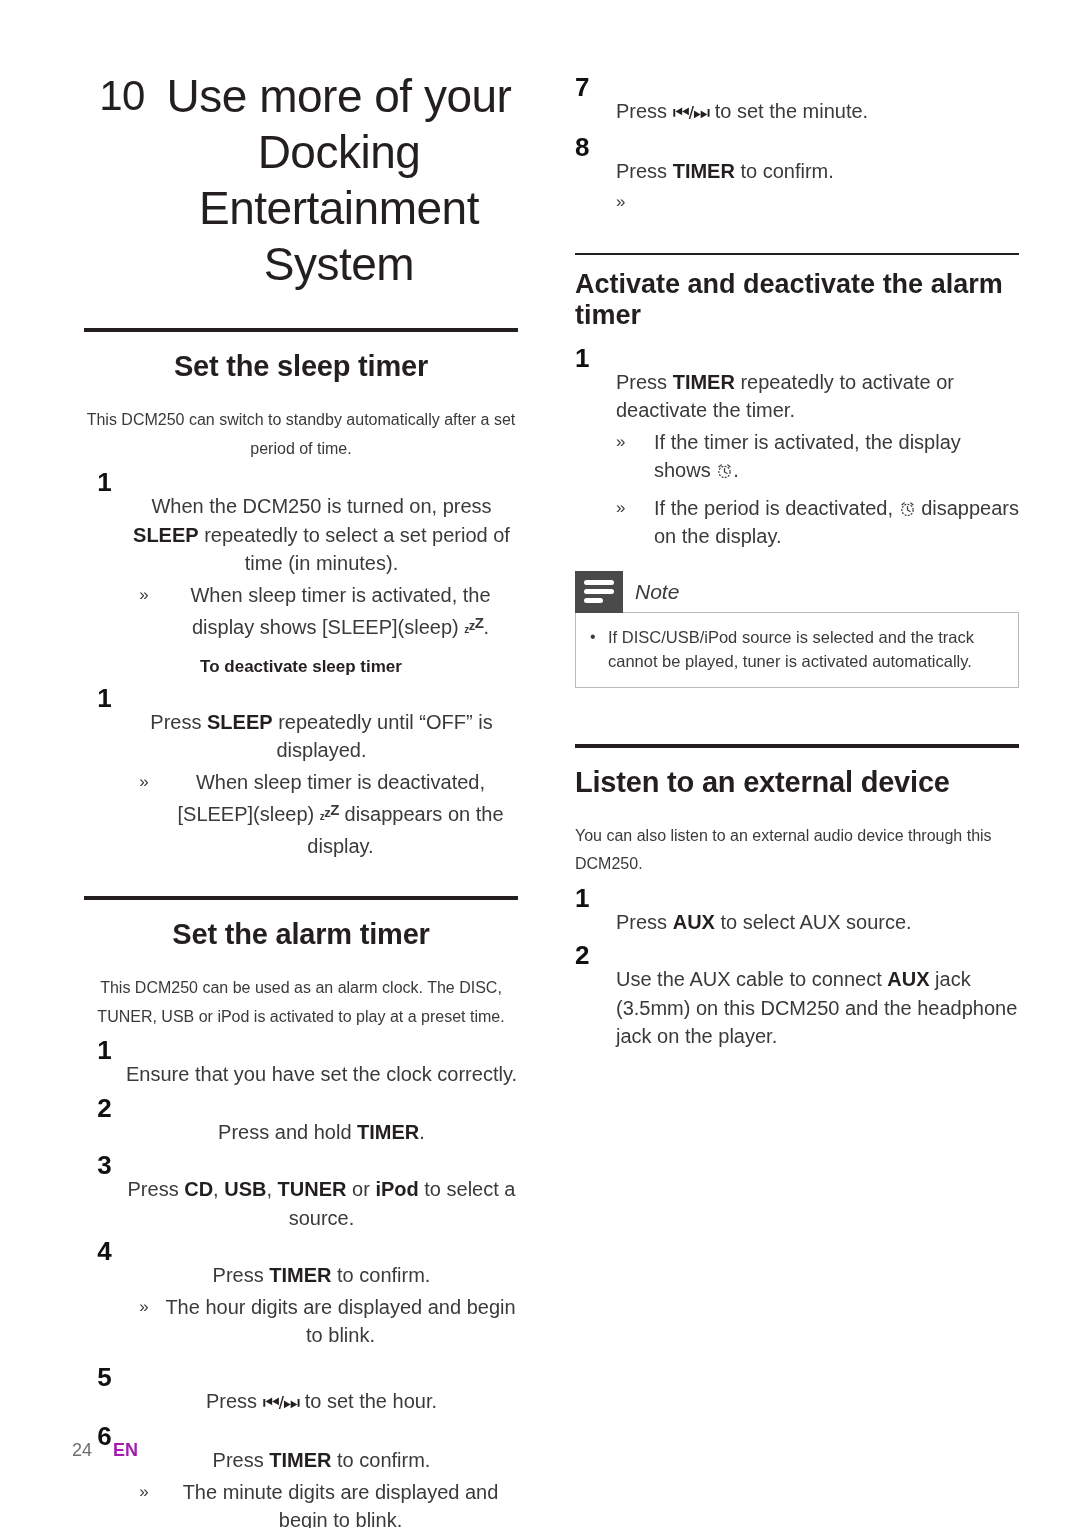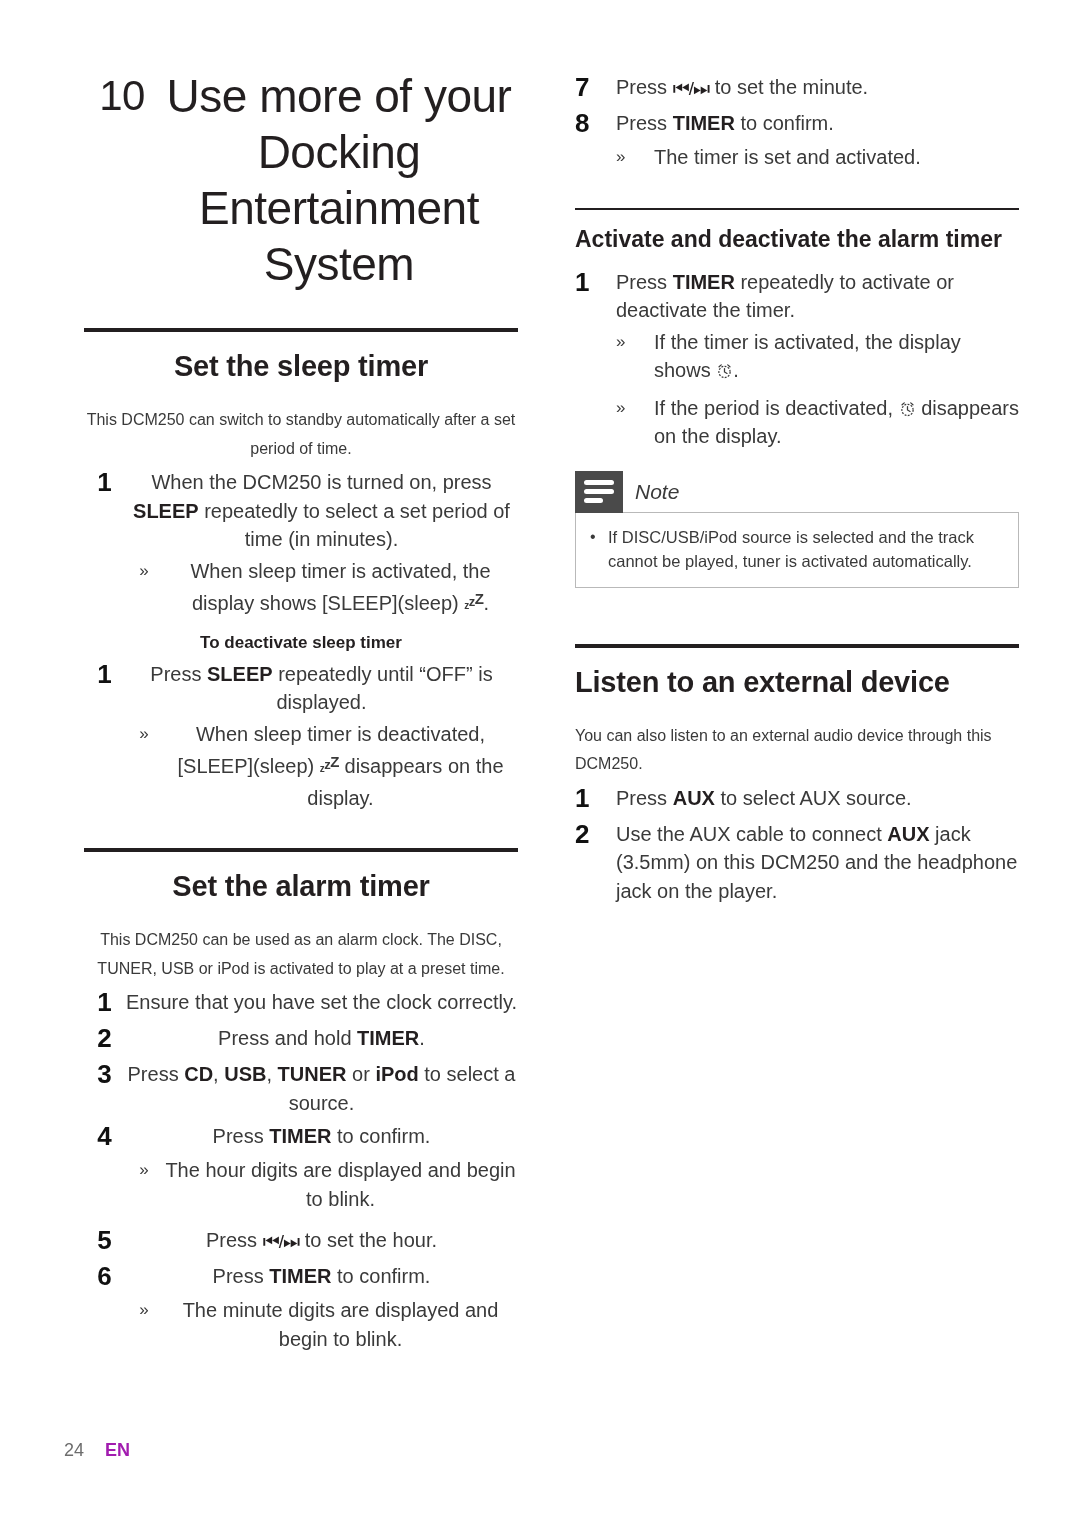--- a/index.html
+++ b/index.html
@@ -66,21 +66,21 @@
   
   h2.section-title {
     font-size: 29px;
     font-weight: 700;
     line-height: 36px;
     letter-spacing: -0.2px;
     margin: 16px 0 0 0;
     color: #231f20;
   }
   h3.sub-title {
-    font-size: 23px;
+    font-size: 27px;
     font-weight: 700;
     line-height: 31px;
     margin: 14px 0 0 0;
     color: #231f20;
   }
   h4.bold-lead {
     font-size: 17px;
     font-weight: 700;
     line-height: 24px;
     margin: 10px 0 0 0;
@@ -114,20 +114,21 @@
     line-height: 34px;
     color: #111111;
   }
   .step-body {
     flex: 1 1 auto;
     font-size: 20px;
     line-height: 28.5px;
     color: #3a3a3a;
     font-weight: 300;
     padding-top: 3px;
+    margin-top: 24px;
   }
 
   
   .result {
     display: flex;
     align-items: flex-start;
     margin-top: 3px;
     padding-left: 41px;
   }
   .result-mark {
@@ -237,21 +238,21 @@
     flex: 0 0 18px;
     font-size: 16px;
     line-height: 24px;
     color: #3a3a3a;
   }
   ul.note-list li .txt { flex: 1 1 auto; }
 
   
   .footer {
     position: absolute;
-    left: 64px;
+    left: 72px;
     top: 1440px;
     display: flex;
     align-items: baseline;
   }
   .footer-page {
     font-size: 18px;
     font-weight: 300;
     color: #6d6d6d;
     width: 41px;
   }
@@ -395,21 +396,20 @@
       <li class="step">
         <div class="step-num">8</div>
         <div class="step-body">
           <span>Press </span><b>TIMER</b><span> to confirm.</span>
         </div>
       </li>
     </ol>
 
     <div class="result">
       <div class="result-mark">»</div>
-      <div class="result-text">The timer is set and activated.</div>
     </div>
 
     <div class="spacer-lg"></div>
 
     <div class="rule-minor"></div>
     <h3 class="sub-title">Activate and deactivate the alarm timer</h3>
 
     <ol class="steps" style="margin-top:10px">
       <li class="step">
         <div class="step-num">1</div>

